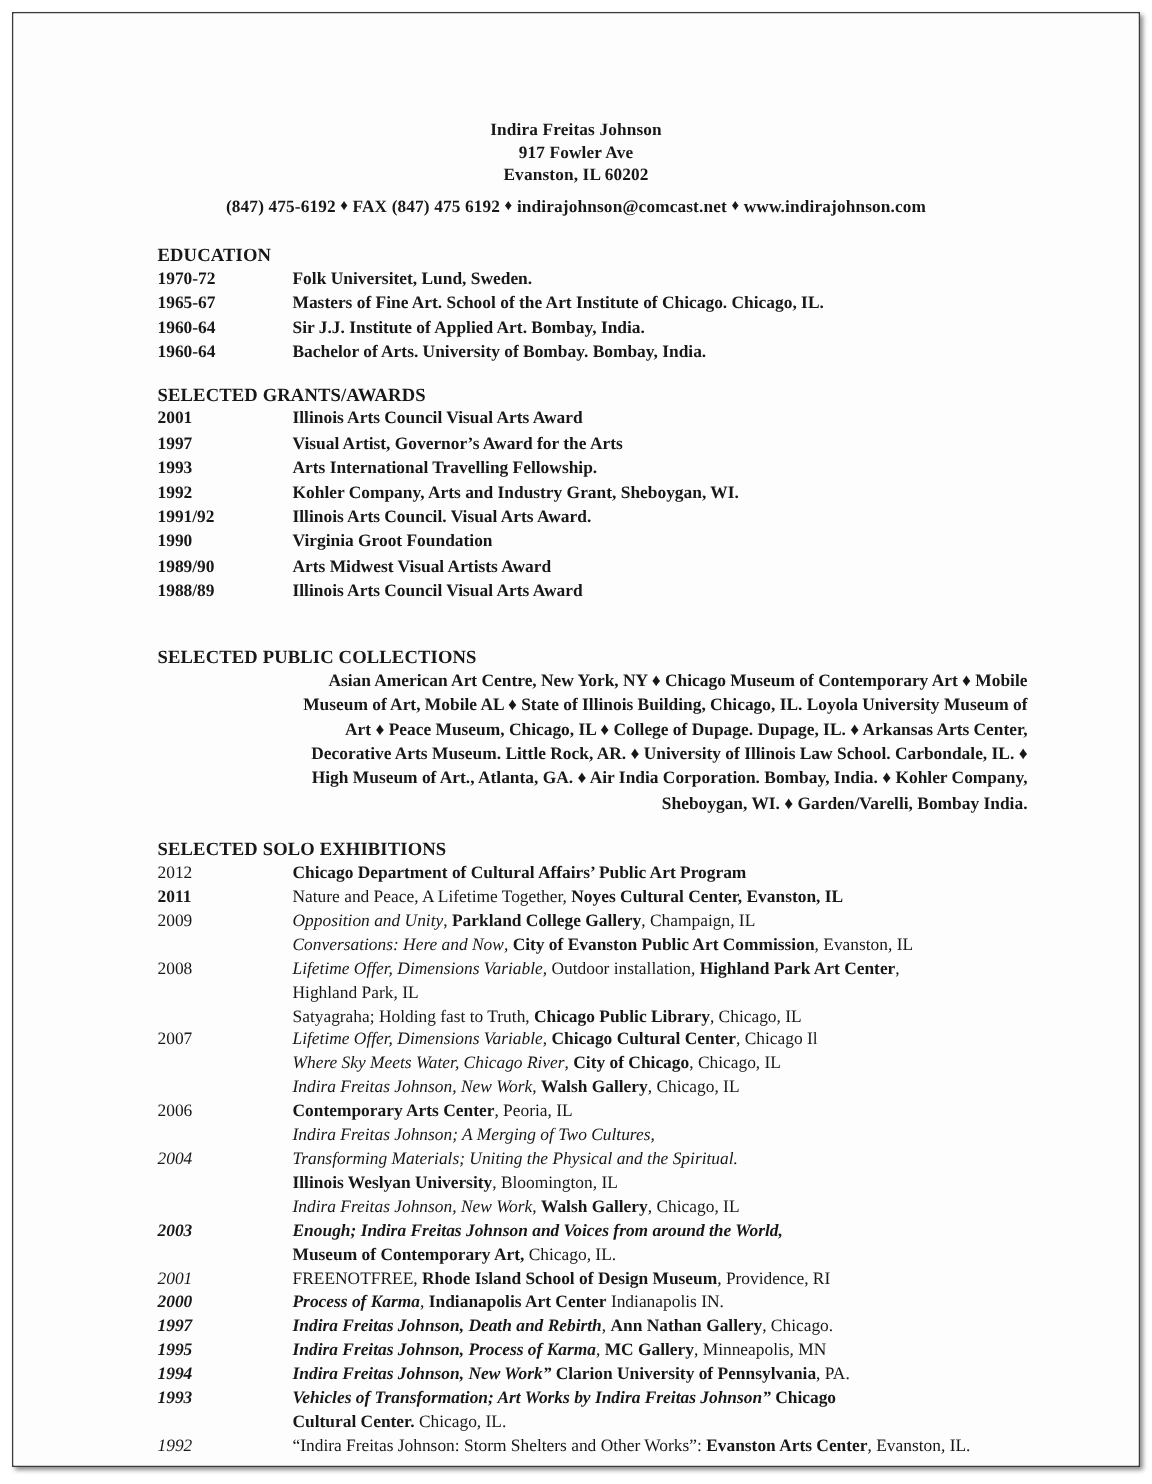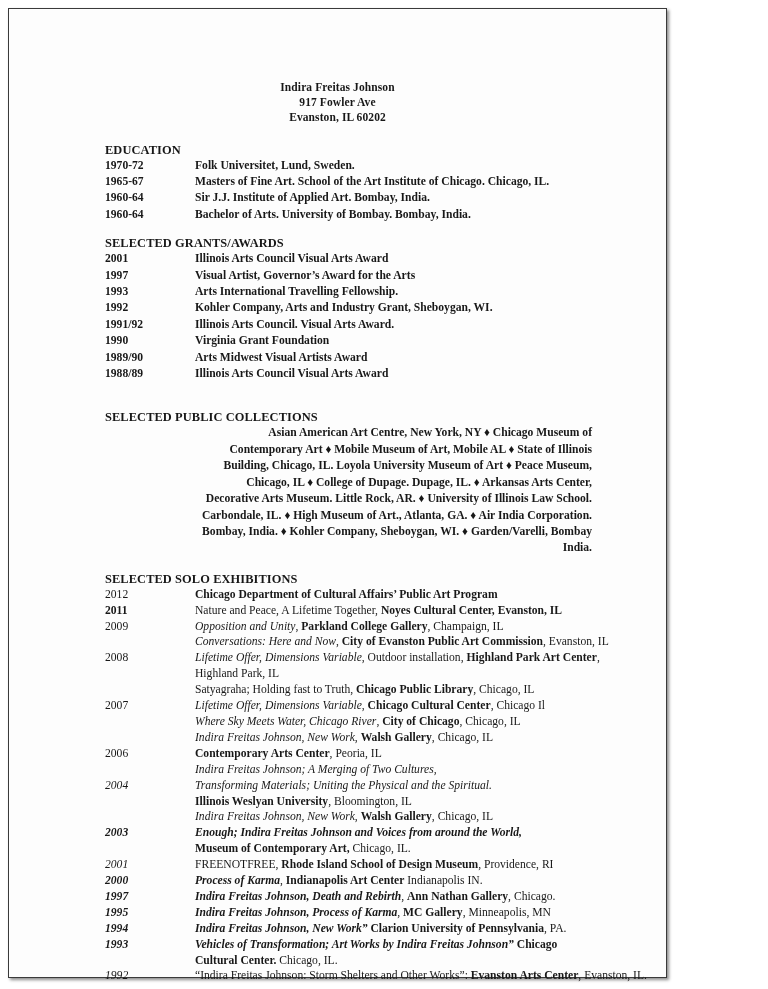--- a/index.html
+++ b/index.html
@@ -11,21 +11,21 @@
     width: 768px;
     height: 989px;
     font-family: "Liberation Serif", "DejaVu Serif", serif;
     color: #1a1a1a;
     overflow: hidden;
   }
   .page-shadow {
     position: absolute;
     left: 8px;
     top: 8px;
-    width: 659px;
+    width: 752px;
     height: 970px;
     background: #fdfdfd;
     border: 1px solid #3a3a3a;
     box-shadow: 2px 2px 3px rgba(0,0,0,0.45);
     box-sizing: border-box;
   }
   .sheet {
     position: absolute;
     left: 0;
     top: 0;
@@ -110,20 +110,29 @@
 </head>
 <body>
 
 <div class="page-shadow">
   <div class="sheet">
 
     <div class="letterhead">
       <div>Indira Freitas Johnson</div>
       <div>917 Fowler Ave</div>
       <div>Evanston, IL 60202</div>
+      <div class="contact-line">
+        <span>(847) 475-6192</span>
+        <span class="dia">♦</span>
+        <span>FAX (847) 475 6192</span>
+        <span class="dia">♦</span>
+        <span>indirajohnson@comcast.net</span>
+        <span class="dia">♦</span>
+        <span>www.indirajohnson.com</span>
+      </div>
     </div>
 
     <div class="section sec-education">
       <div class="section-title">EDUCATION</div>
       <div>
           <div class="row">
             <div class="year">1970-72</div>
             <div class="entry">Folk Universitet, Lund, Sweden.</div>
           </div>
           <div class="row">
@@ -159,21 +168,21 @@
           <div class="row">
             <div class="year">1992</div>
             <div class="entry">Kohler Company, Arts and Industry Grant, Sheboygan, WI.</div>
           </div>
           <div class="row">
             <div class="year">1991/92</div>
             <div class="entry">Illinois Arts Council.  Visual Arts Award.</div>
           </div>
           <div class="row">
             <div class="year">1990</div>
-            <div class="entry">Virginia Grant Foundation</div>
+            <div class="entry">Virginia Groot Foundation</div>
           </div>
           <div class="row">
             <div class="year">1989/90</div>
             <div class="entry">Arts Midwest Visual Artists Award</div>
           </div>
           <div class="row">
             <div class="year">1988/89</div>
             <div class="entry">Illinois Arts Council Visual Arts Award</div>
           </div>
         </div>

